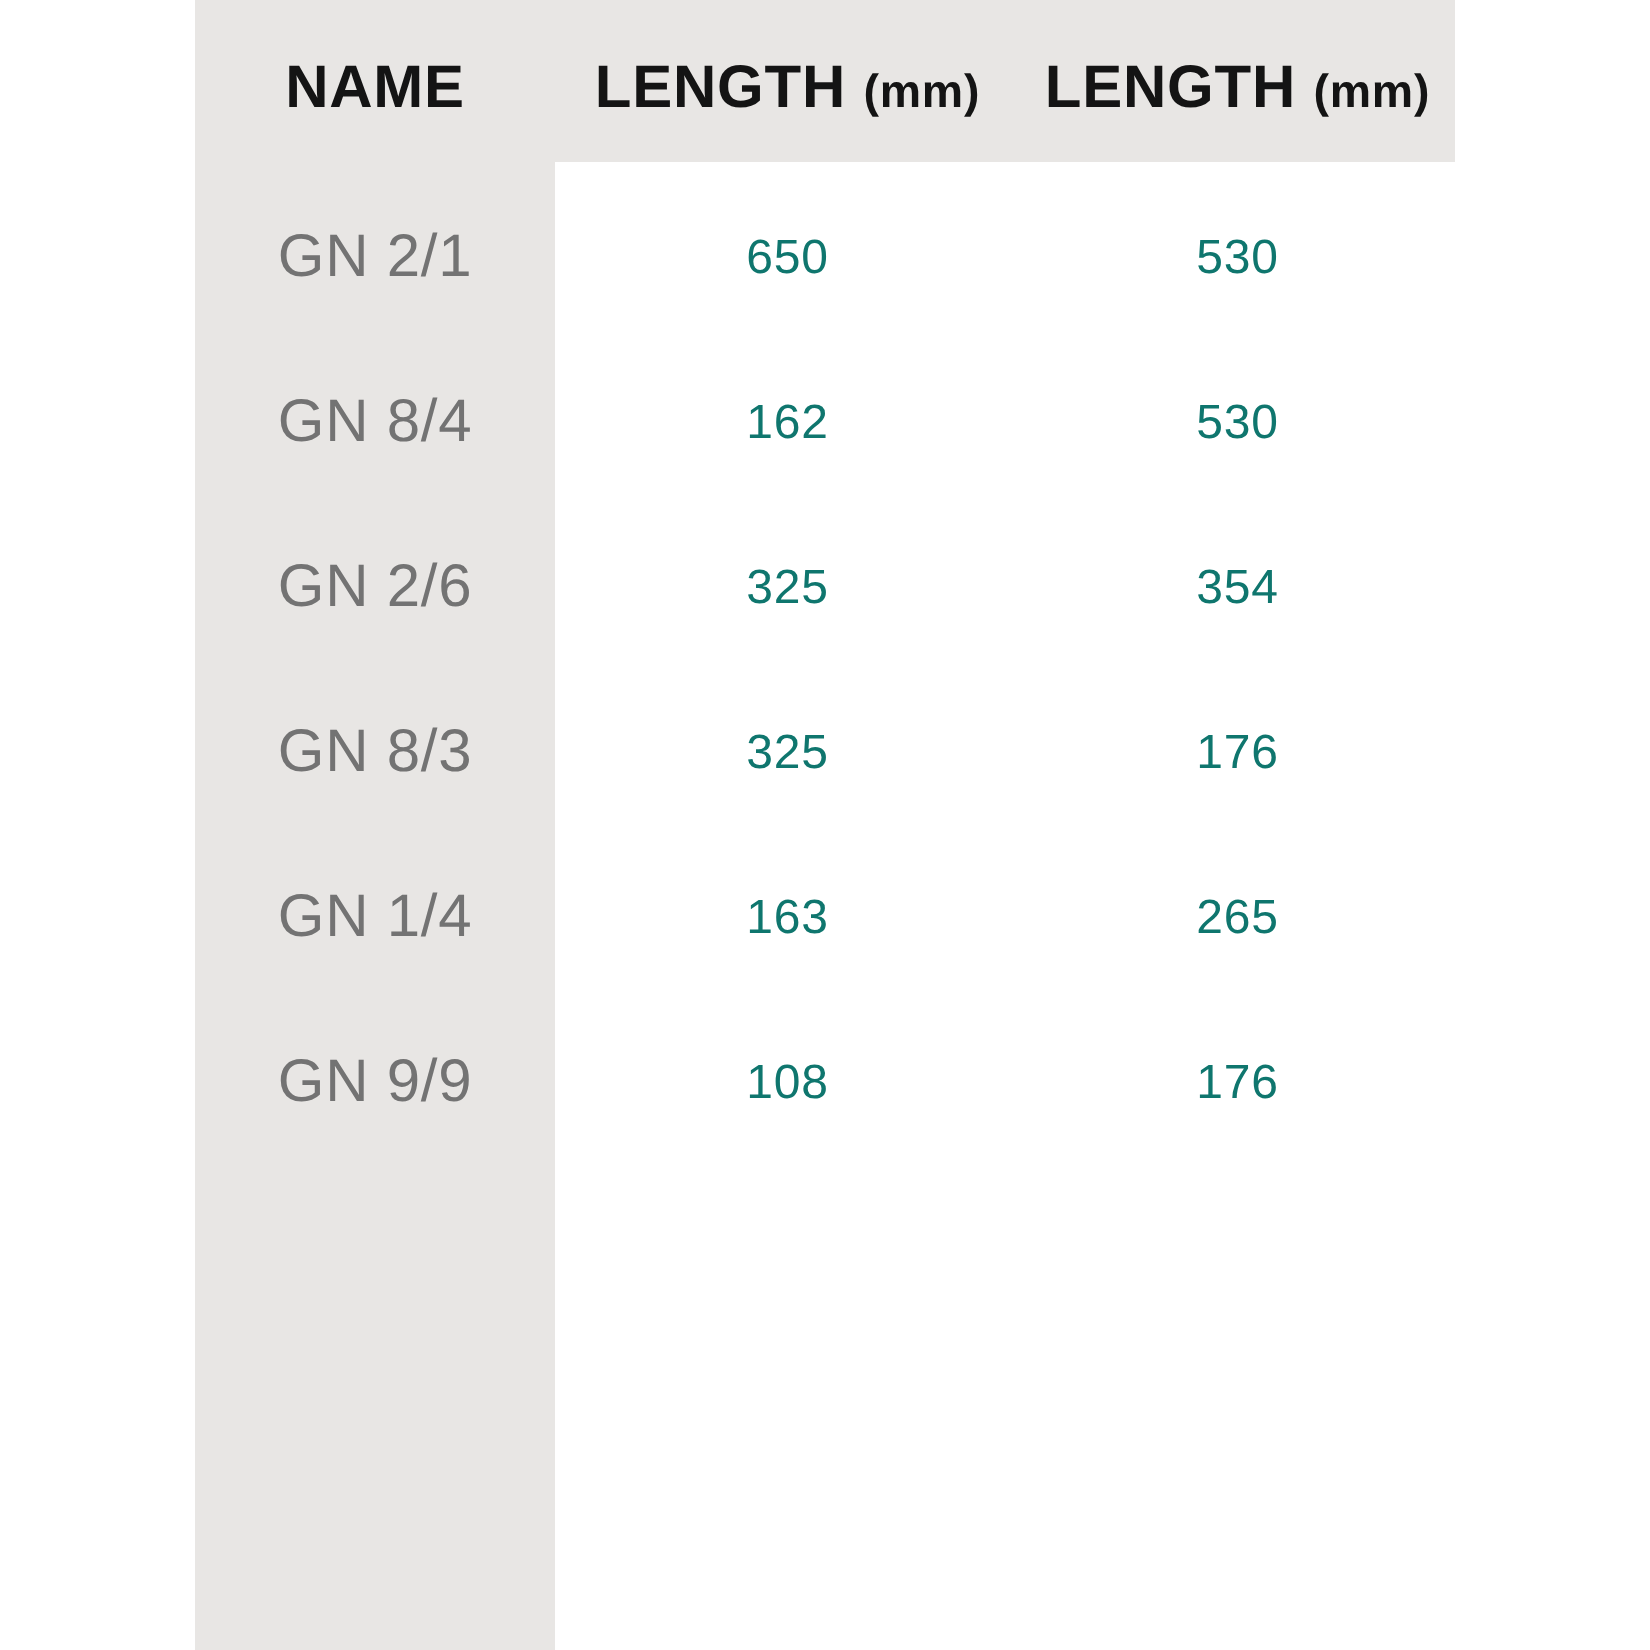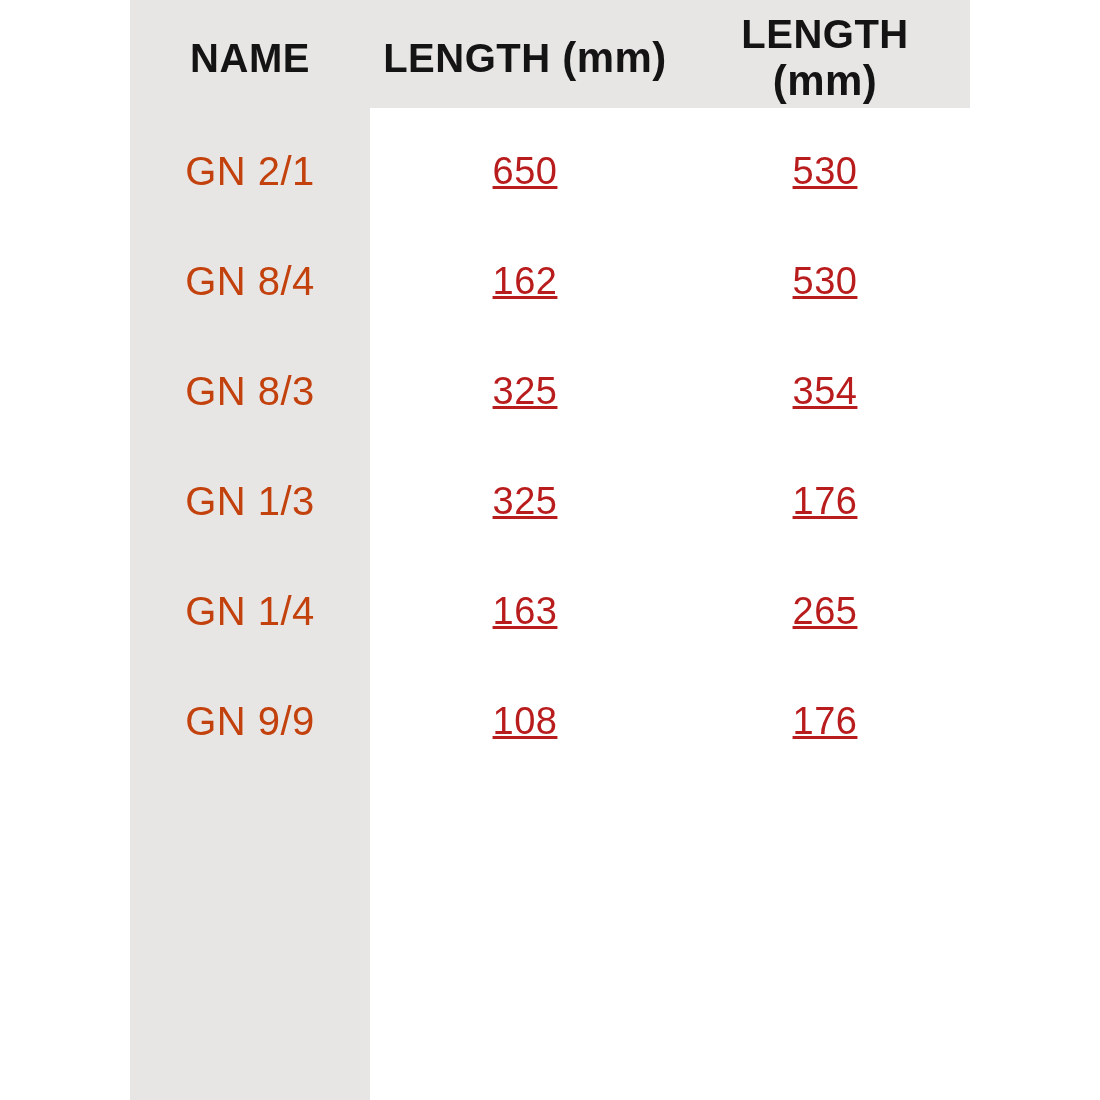--- a/index.html
+++ b/index.html
@@ -56,38 +56,37 @@
   }
 
   .table thead th {
     height: 108px;
     font-size: 40px;
     font-weight: bold;
     letter-spacing: 0.5px;
     color: #141414;
   }
   .table thead th .unit {
-    font-size: 42px;
+    font-size: 31px;
     font-weight: bold;
   }
 
   .table tbody tr { height: 110px; }
 
   .cell-name {
     font-size: 40px;
     font-weight: bold;
-    color: #c2410c;
+    color: #737373;
     letter-spacing: 0.5px;
   }
   .cell-num {
-    font-size: 38px;
+    font-size: 32px;
     font-weight: normal;
-    color: #b91c1c;
+    color: #0f766e;
     letter-spacing: 0.5px;
-    text-decoration: underline;
   }
 </style>
 </head>
 <body>
 
 <div class="name-band"></div>
 <div class="header-band"></div>
 
 <table class="table">
   <colgroup>
@@ -115,26 +114,26 @@
       <td class="cell-name">GN 2/1</td>
       <td class="cell-num">650</td>
       <td class="cell-num">530</td>
     </tr>
     <tr>
       <td class="cell-name">GN 8/4</td>
       <td class="cell-num">162</td>
       <td class="cell-num">530</td>
     </tr>
     <tr>
-      <td class="cell-name">GN 8/3</td>
+      <td class="cell-name">GN 2/6</td>
       <td class="cell-num">325</td>
       <td class="cell-num">354</td>
     </tr>
     <tr>
-      <td class="cell-name">GN 1/3</td>
+      <td class="cell-name">GN 8/3</td>
       <td class="cell-num">325</td>
       <td class="cell-num">176</td>
     </tr>
     <tr>
       <td class="cell-name">GN 1/4</td>
       <td class="cell-num">163</td>
       <td class="cell-num">265</td>
     </tr>
     <tr>
       <td class="cell-name">GN 9/9</td>

